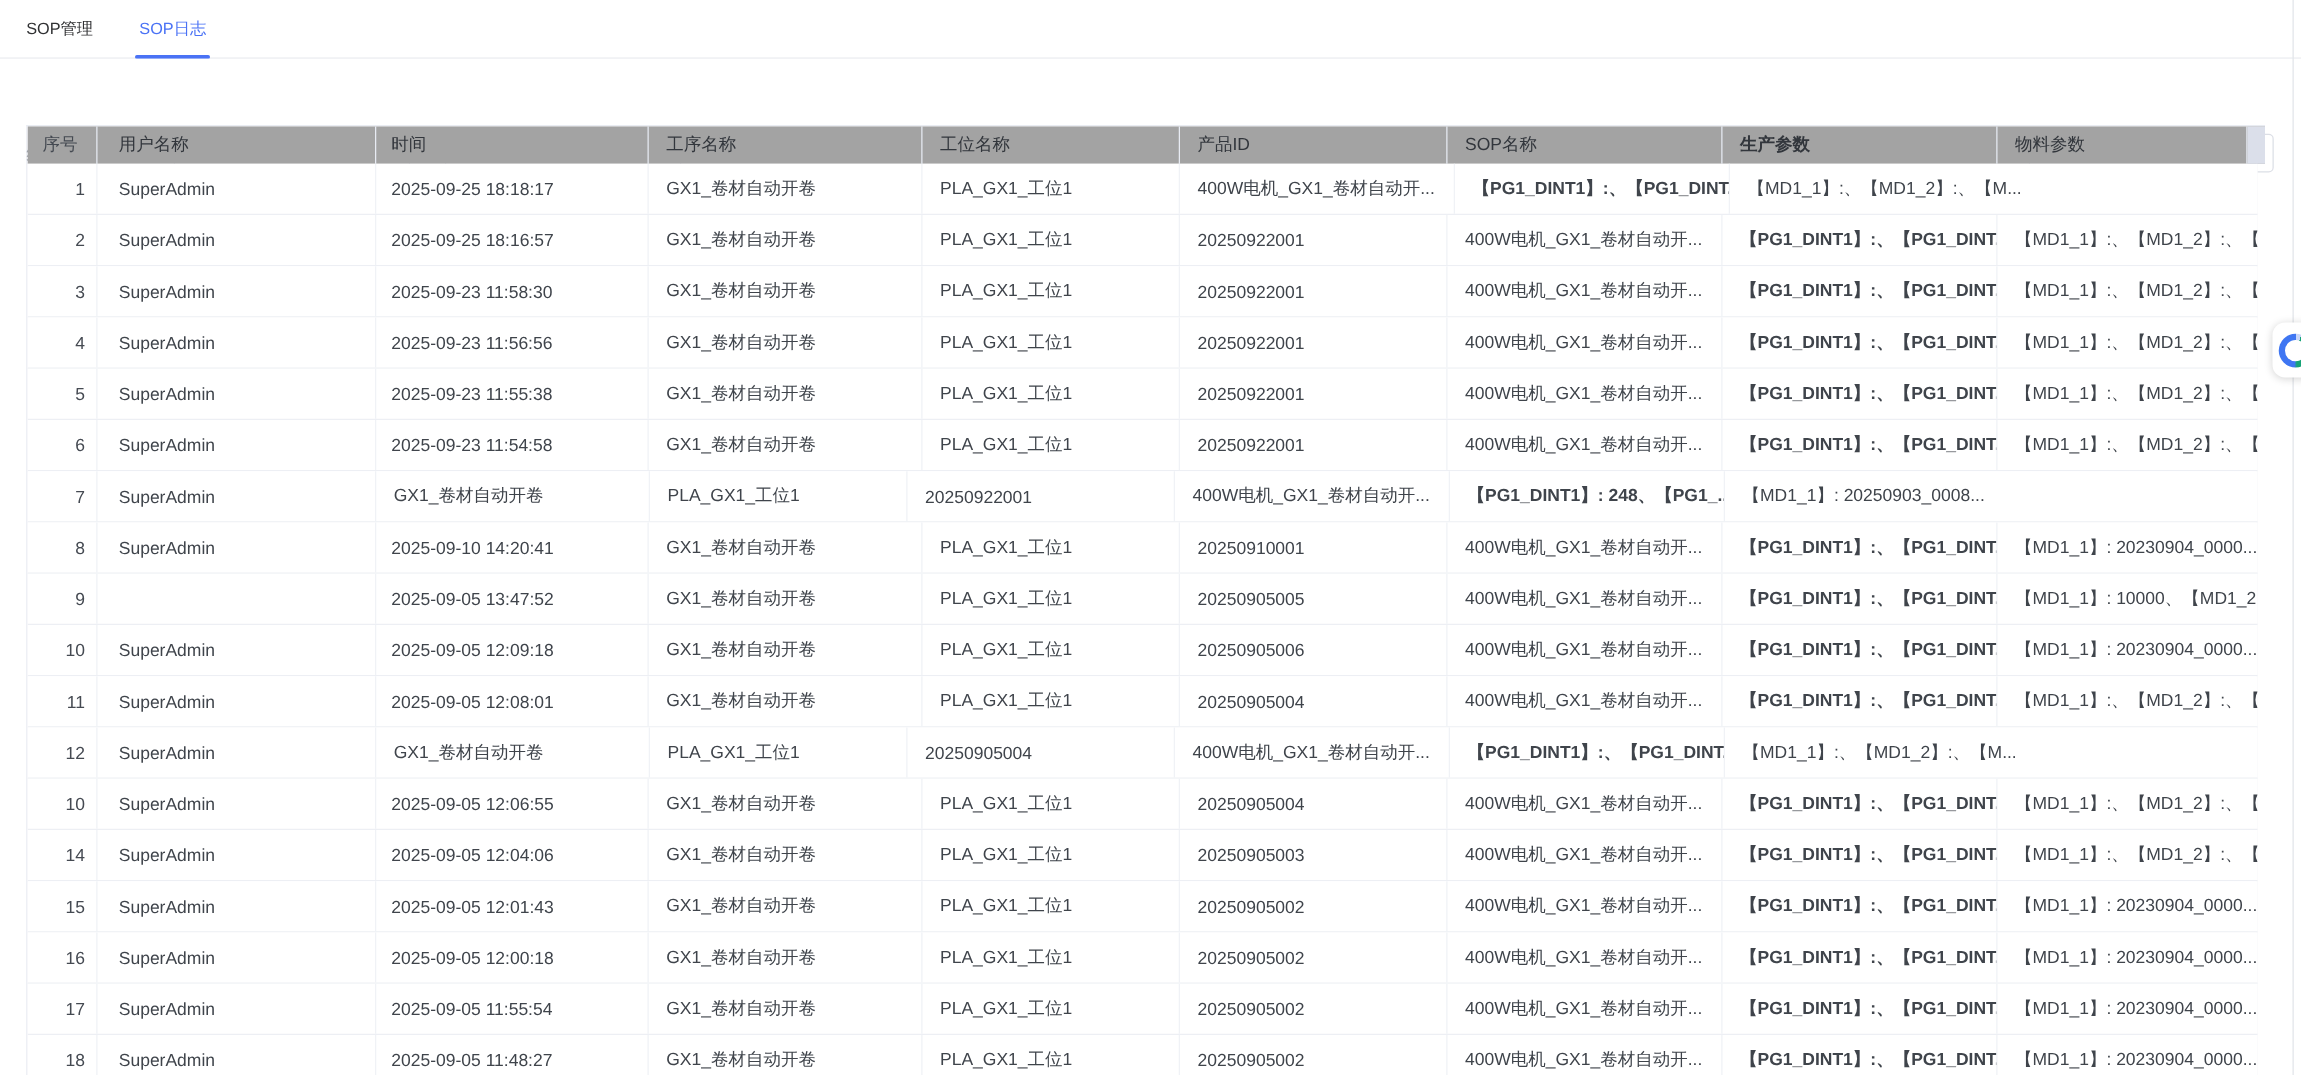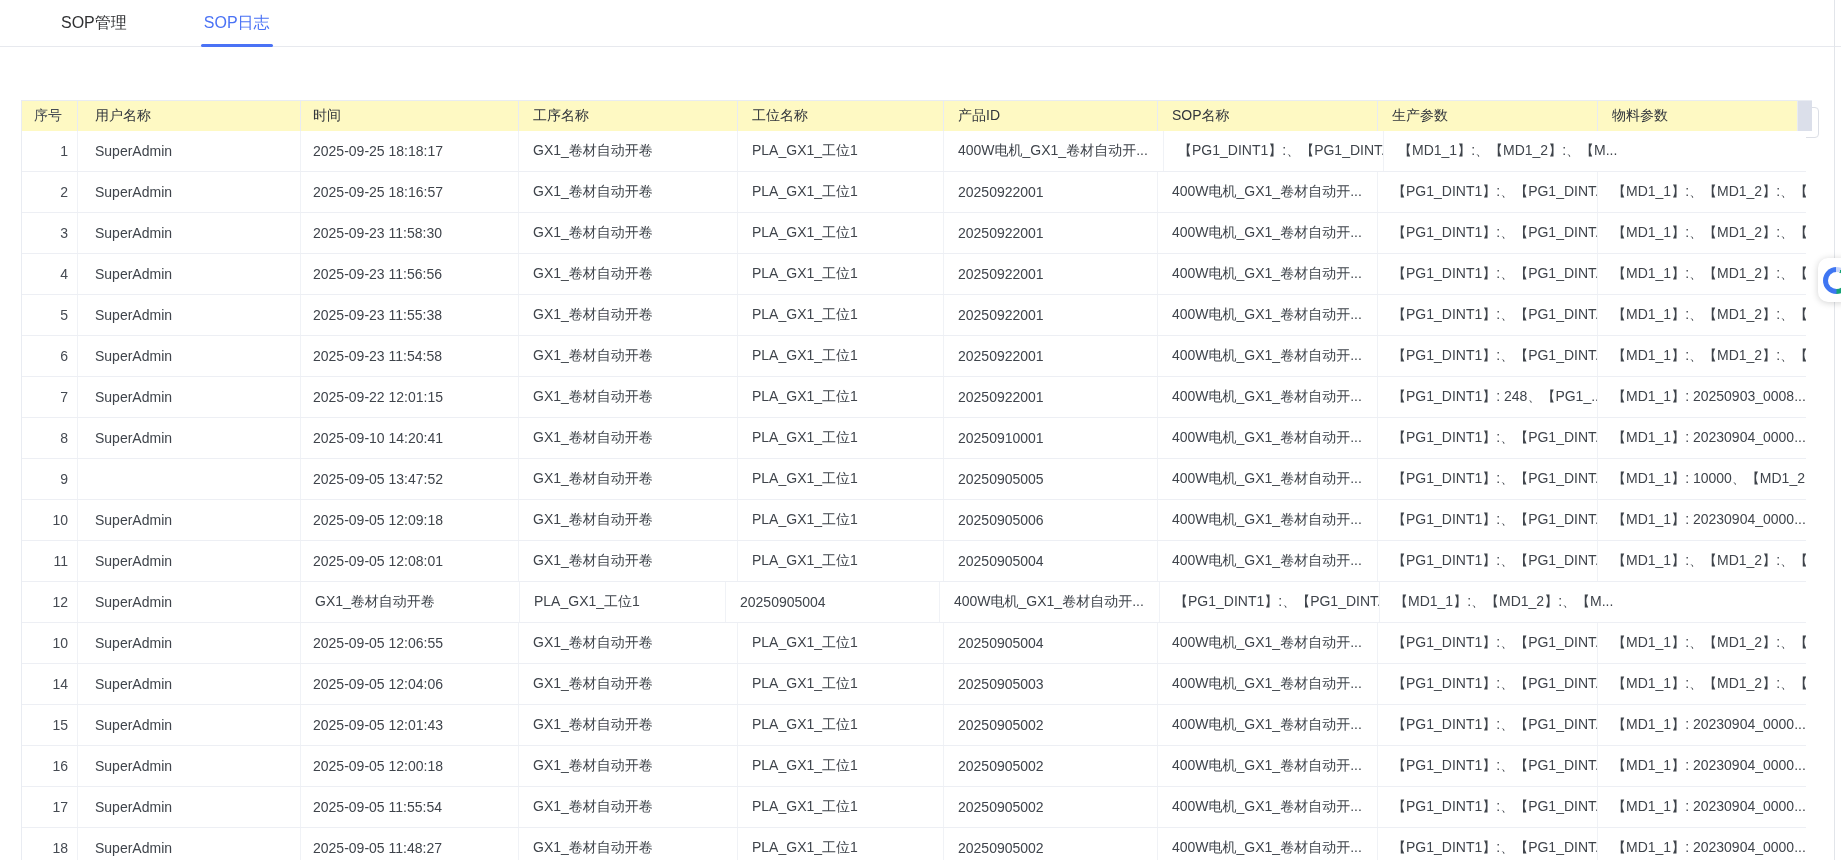--- a/index.html
+++ b/index.html
@@ -4,21 +4,21 @@
 <style>
   * { margin:0; padding:0; box-sizing:border-box; }
   html,body { width:1841px; height:860px; overflow:hidden; background:#fff;
     font-family:"Liberation Sans","DejaVu Sans",sans-serif; color:#303133; }
   .page { position:relative; width:1841px; height:860px; overflow:hidden; background:#fff; }
 
   
   .tabbar { position:absolute; left:0; top:0; width:1841px; height:47px;
     border-bottom:1px solid #e7e9ee; display:flex; align-items:center; padding-left:21px; background:#fff; }
   .tab { position:relative; height:47px; display:flex; align-items:center;
-    font-size:16px; color:#303133; margin-right:37px; cursor:pointer;margin-left:40px; }
+    font-size:13px; color:#303133; margin-right:37px; cursor:pointer; }
   .tab.active { color:#4a72f5; }
   .tab.active::after { content:""; position:absolute; left:-3px; right:-3px; bottom:0;
     height:3px; background:#4a72f5; border-radius:2px; }
 
   
   .toolbar { position:absolute; left:0; top:47px; width:1841px; height:53px; background:#fff; }
   .filter-label { position:absolute; left:21px; top:68px; font-size:14px; color:#51565e; }
   .date-input { position:absolute; top:60px; height:31px; width:189px; border:1px solid #dcdfe6;
     border-radius:4px; background:#fff; display:flex; align-items:center; padding-left:9px; }
   .date-input .val { font-size:15px; color:#5c6066; margin-left:7px; white-space:nowrap; }
@@ -31,38 +31,38 @@
   .search-box { position:absolute; left:1623px; top:60px; width:196px; height:31px;
     border:1px solid #dcdfe6; border-radius:4px; background:#fff; display:flex; align-items:center; padding-left:10px; }
   .search-box input { border:none; outline:none; flex:1; height:100%; font-size:15px;
     font-family:inherit; color:#5c6066; background:transparent; margin-left:8px; min-width:0; }
   .search-box input::placeholder { color:#bcc0c9; }
   .icon-svg { flex:0 0 auto; display:block; }
 
   
   .table { position:absolute; left:21px; top:100px; width:1791px; height:760px; overflow:hidden;
     border-top:1px solid #e9ecf2; border-left:1px solid #e9ecf2; }
-  .thead { display:flex; width:1790px; height:30px; background:#fef9c3; }
+  .thead { display:flex; width:1790px; height:30px; background:#a3a3a3; }
   .th { display:flex; align-items:center; padding-left:14px; font-size:14px; color:#32363c;
     border-right:1px solid #e8ebf3; overflow:hidden; white-space:nowrap; }
   .th:first-child { padding-left:12px; }
   .gutter { width:6px; background:#dbdfea; border-right:none; }
   .tbody { width:1784px; border-right:1px solid #edeff4; }
   .tr { display:flex; width:1784px; height:41px; background:#fff; border-bottom:1px solid #edeff4; }
   .td { display:flex; align-items:center; padding-left:14px; font-size:14px; color:#3f444b;
     border-right:1px solid #f0f2f6; overflow:hidden; white-space:nowrap; }
   .td:last-child { border-right:none; }
   .c1 { width:56px; justify-content:flex-end; padding-left:0; padding-right:9px; color:#454a52; }
   .c2 { width:223px; padding-left:17px; }
   .c3 { width:218px; padding-left:12px; }
   .c4 { width:219px; }
   .c5 { width:206px; }
   .c6 { width:214px; }
   .c7 { width:220px; }
-  .c8 { width:220px; }
+  .c8 { width:220px;font-weight:bold; }
   .c9 { flex:1; }
   .th.c1 { justify-content:flex-start; padding-right:0; }
 
   
   .right-line { position:absolute; left:1834px; top:0; width:1px; height:860px; background:#e2e5ea; }
   .float-widget { position:absolute; left:1818px; top:258px; width:34px; height:44px; background:#fff;
     border-radius:10px; box-shadow:0 1px 7px rgba(0,0,0,.18); cursor:pointer; }
   .ext-ring { position:absolute; left:5px; top:9px; width:27px; height:27px; border-radius:50%;
     background:conic-gradient(from 215deg, #3f76f2 0deg 145deg, #c9d6f8 145deg 165deg,
       #16a377 165deg 320deg, #3f76f2 330deg 360deg); }
@@ -191,21 +191,20 @@
           <div class="td c4">GX1_卷材自动开卷</div>
           <div class="td c5">PLA_GX1_工位1</div>
           <div class="td c6">20250922001</div>
           <div class="td c7">400W电机_GX1_卷材自动开...</div>
           <div class="td c8">【PG1_DINT1】:、【PG1_DINT...</div>
           <div class="td c9">【MD1_1】:、【MD1_2】:、【M...</div>
         </div>
         <div class="tr">
           <div class="td c1">7</div>
           <div class="td c2">SuperAdmin</div>
-          <div class="td c3">2025-09-22 12:01:15</div>
           <div class="td c4">GX1_卷材自动开卷</div>
           <div class="td c5">PLA_GX1_工位1</div>
           <div class="td c6">20250922001</div>
           <div class="td c7">400W电机_GX1_卷材自动开...</div>
           <div class="td c8">【PG1_DINT1】: 248、【PG1_...</div>
           <div class="td c9">【MD1_1】: 20250903_0008...</div>
         </div>
         <div class="tr">
           <div class="td c1">8</div>
           <div class="td c2">SuperAdmin</div>

